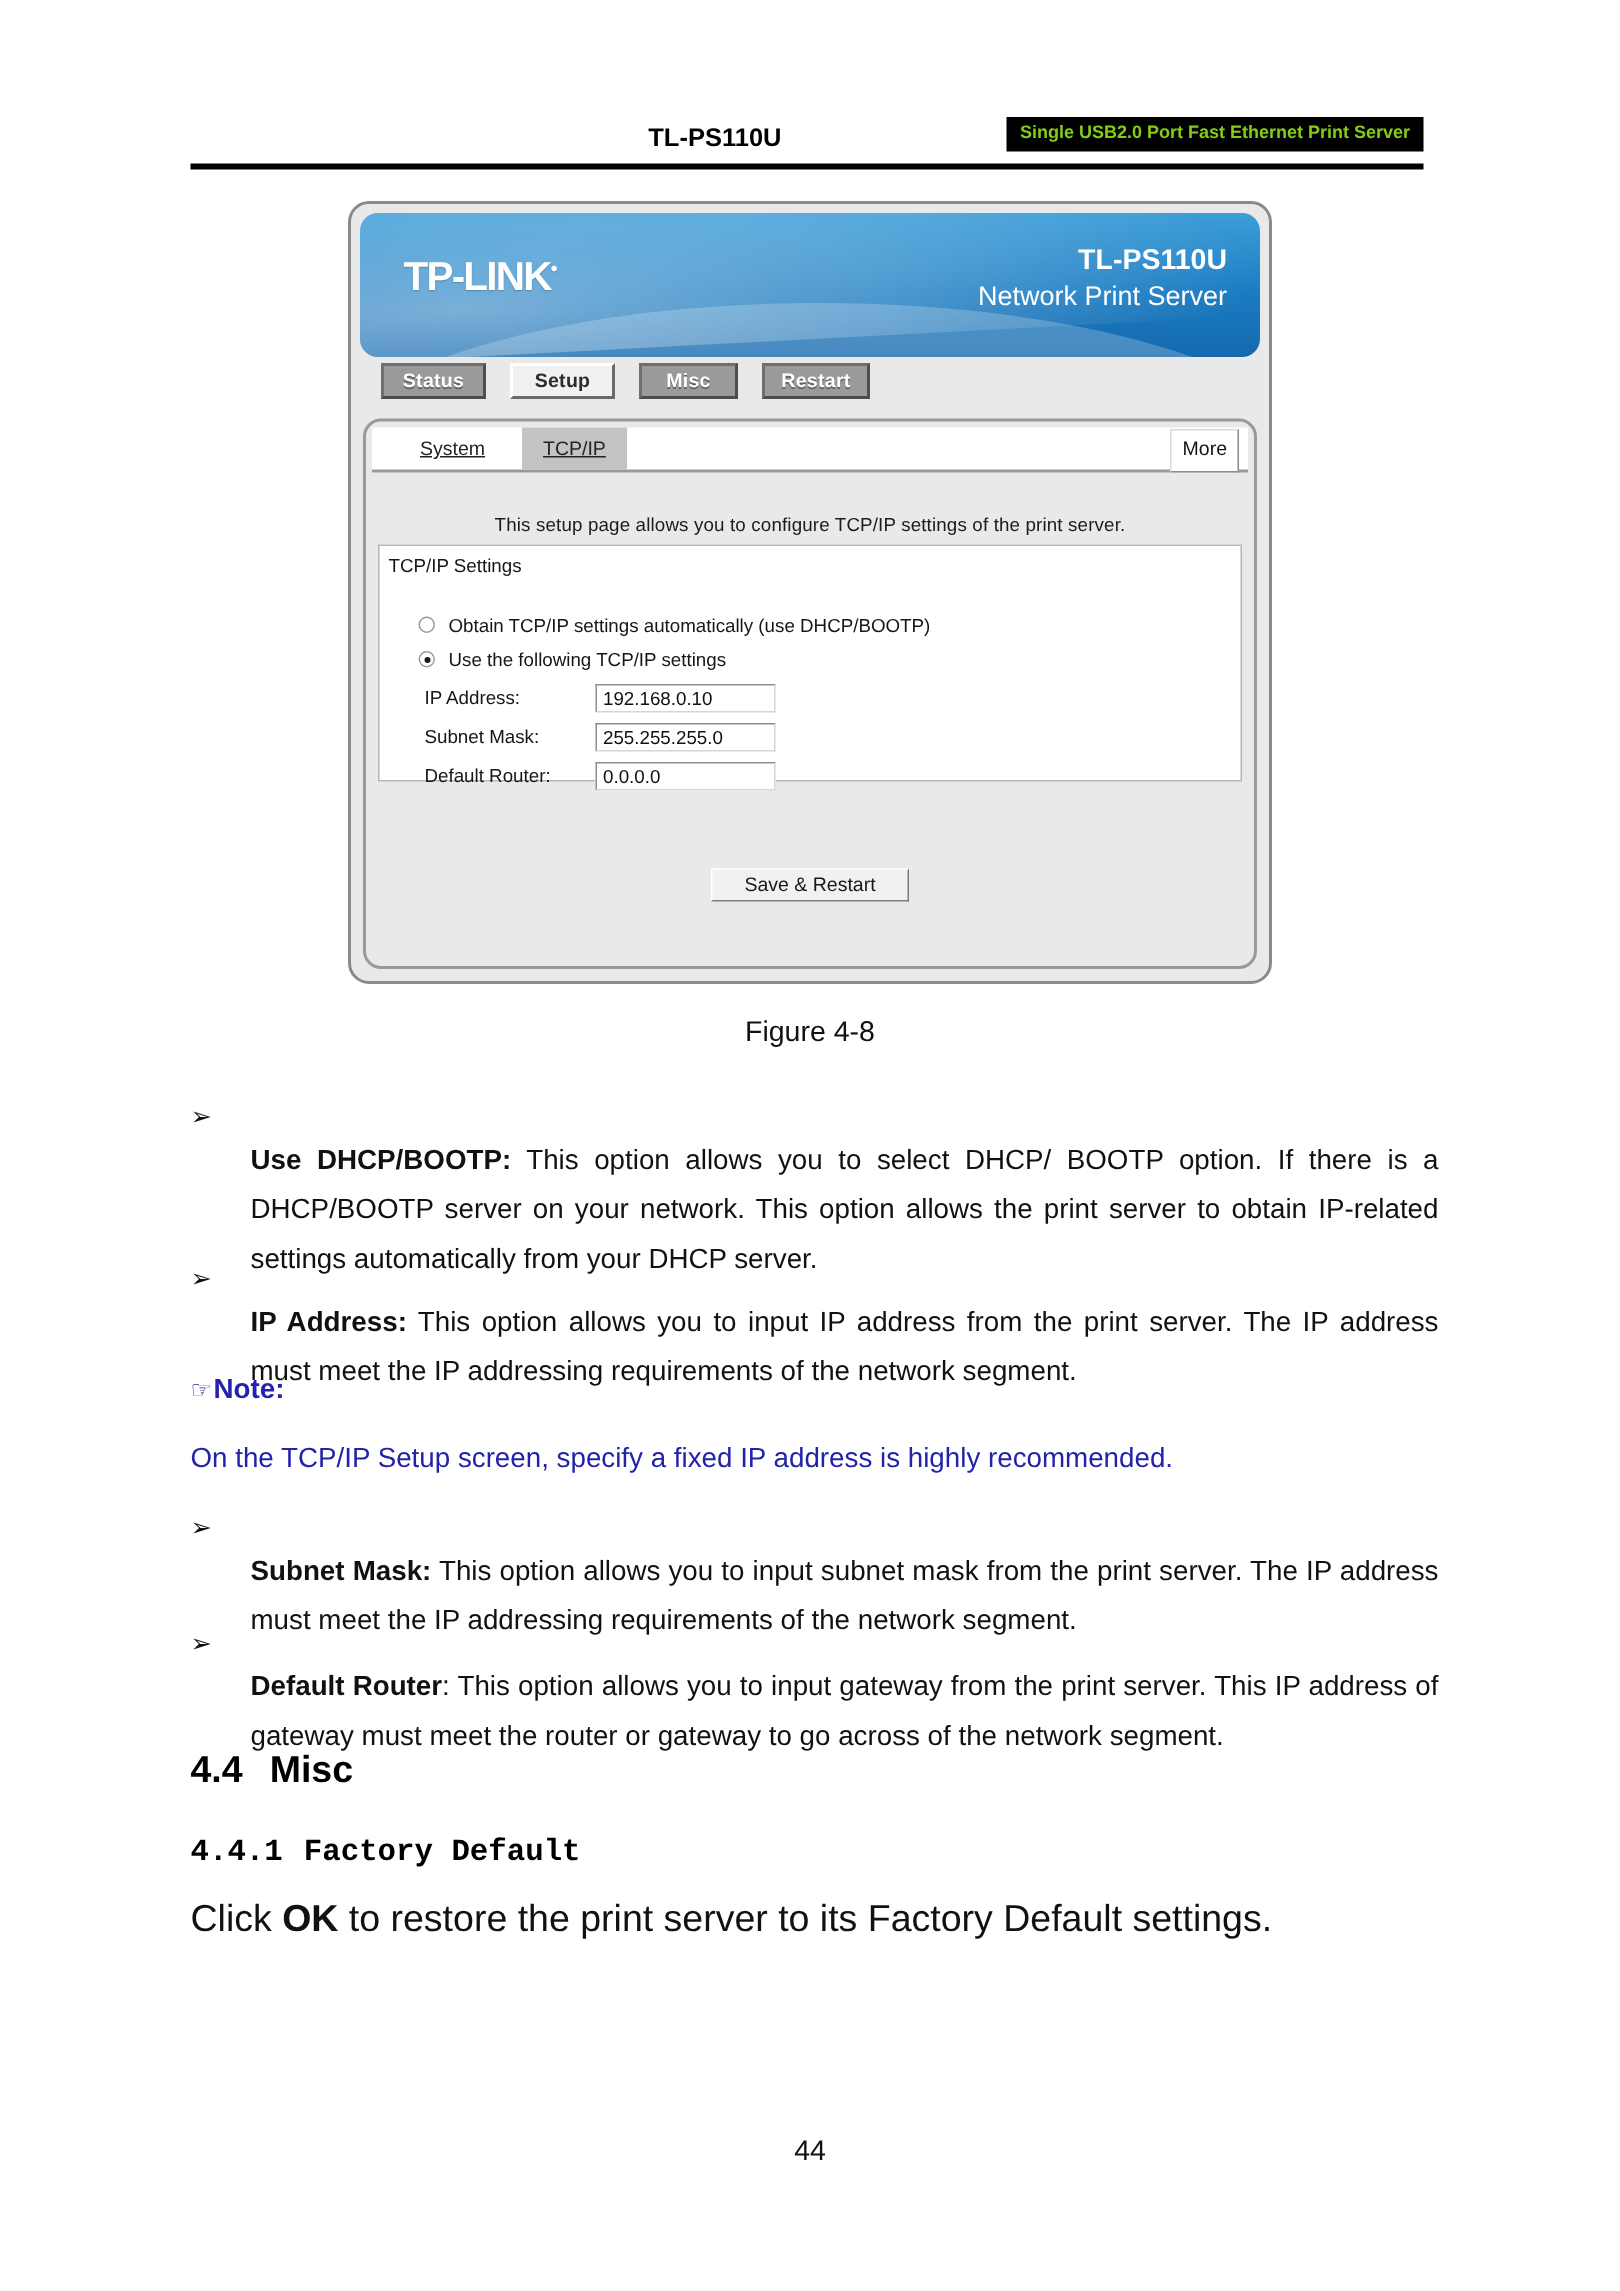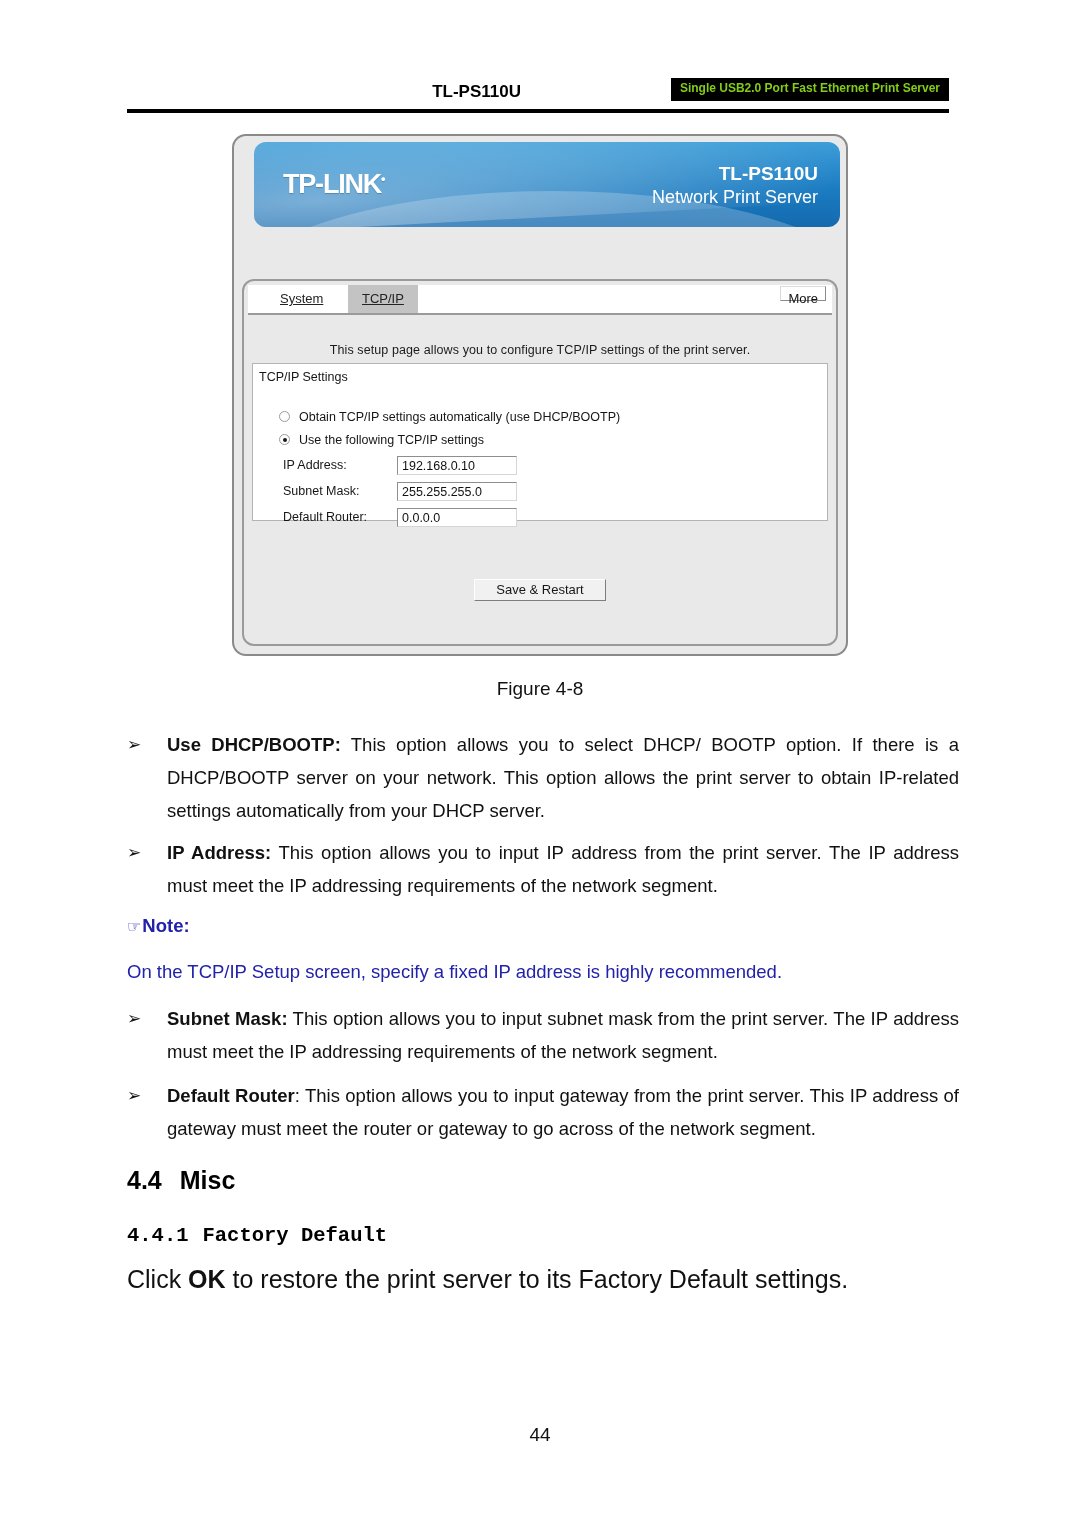--- a/index.html
+++ b/index.html
@@ -68,24 +68,24 @@
     height: 100%;
     box-sizing: border-box;
     border: 2px solid #8a8a8a;
     border-radius: 14px;
     background: #e9e9e9;
     overflow: hidden;
   }
 
   .banner {
     position: absolute;
-    left: 20px;
+    left: 6px;
     top: 6px;
     right: 6px;
-    height: 85px;
+    height: 96px;
     border-radius: 12px;
     background: linear-gradient(180deg, #3e9ed8 0%, #1b7cc2 55%, #1569ae 100%);
     overflow: hidden;
   }
   .banner-swoosh {
     position: absolute;
     left: -12%;
     top: -62%;
     width: 124%;
     height: 150%;
@@ -205,21 +205,21 @@
     box-sizing: border-box;
     white-space: nowrap;
     text-decoration: underline;
   }
   .tab.t0 { left: 18px; }
   .tab.t1 { left: 100px; background: #c3c3c3; }
   .tab-more {
     position: absolute;
     right: 6px;
     top: 1px;
-    height: 15px;
+    height: 29px;
     line-height: 23px;
     font-size: 13px;
     padding: 0 7px;
     box-sizing: border-box;
     border: 1px solid #8a8a8a;
     border-top-color: #d9d9d9;
     border-left-color: #d9d9d9;
     background: #ffffff;
     color: #111111;
   }
@@ -372,20 +372,21 @@
     position: absolute;
     left: 0;
     top: 0;
     width: 30px;
     font-size: 17px;
     color: #111111;
   }
   .bullet .btext {
     display: block;
     margin-left: 40px;
+    margin-top: 28px;
   }
   .bullet b { font-weight: bold; }
 
   .b1 { top: 728px; }
   .b2 { top: 836px; }
   .b3 { top: 1002px; }
   .b4 { top: 1079px; }
 
   .note-head {
     position: absolute;
@@ -464,20 +465,26 @@
     <div class="banner">
       <div class="banner-swoosh"></div>
       <div class="banner-swoosh2"></div>
       <div class="logo"><span>TP-LINK</span><sup>•</sup></div>
       <div class="banner-right">
         <div class="banner-model">TL-PS110U</div>
         <div class="banner-sub">Network Print Server</div>
       </div>
     </div>
 
+    <div class="navbar">
+      <div class="nav-btn n0">Status</div>
+      <div class="nav-btn n1 active">Setup</div>
+      <div class="nav-btn n2">Misc</div>
+      <div class="nav-btn n3">Restart</div>
+    </div>
 
     <div class="card">
       <div class="tabbar">
         <div class="tab t0">System</div>
         <div class="tab t1">TCP/IP</div>
         <div class="tab-more">More</div>
       </div>
 
       <div class="panel">
         <div class="setup-desc">This setup page allows you to configure TCP/IP settings of the print server.</div>

